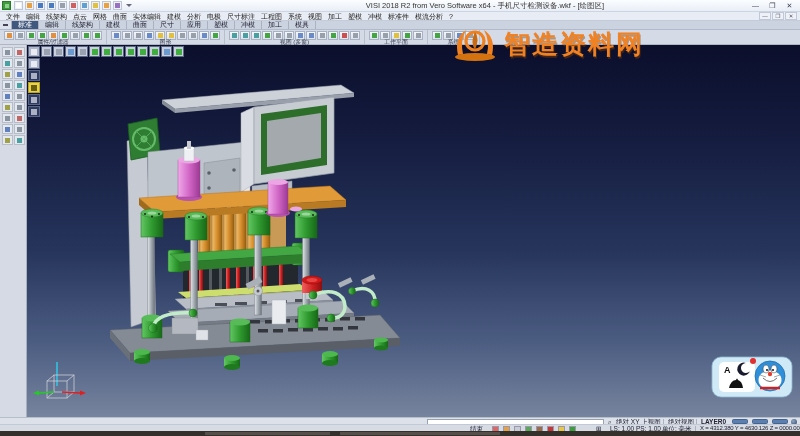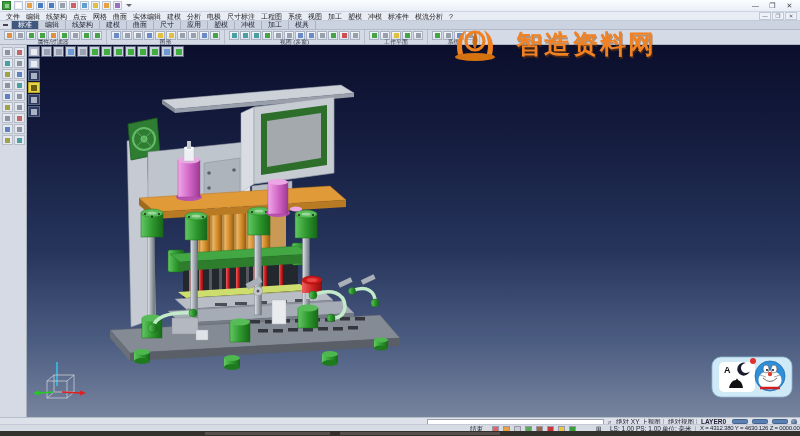--- a/index.html
+++ b/index.html
@@ -65,21 +65,21 @@
   .vtool-v .vi { width:12px; height:11px; border:1px solid #5a6685; display:flex; align-items:center; justify-content:center; background:#2e3a5e; }
   .vtool-v .vi i { display:block; width:6px; height:6px; background:#aab2c4; }
   .vtool-v .vi.lt { background:#aeb6c8; } .vtool-v .vi.lt i { background:#e8ecf2; }
   .vtool-v .vi.act { background:#e8d44a; border-color:#b8a420; } .vtool-v .vi.act i { background:#6a5e10; }
 
   .scene-svg { position:absolute; left:0; top:0; }
 
   
   .watermark { position:absolute; left:450px; top:26px; display:flex; align-items:center; z-index:40; pointer-events:none; }
   .wm-text { font-size:26px; font-weight:bold; color:#f08224; letter-spacing:2px; line-height:30px;
-    text-shadow:1px 2px 0 rgba(130,62,0,.45); margin-left:16px; white-space:nowrap; }
+    text-shadow:1px 2px 0 rgba(130,62,0,.45); margin-left:4px; white-space:nowrap; }
 
   
   .status1 { position:absolute; left:0; top:417px; width:800px; height:7px; background:#dde2ea; border-top:1px solid #b6bec9; font-size:6.5px; color:#223; }
   .status2 { position:absolute; left:0; top:424px; width:800px; height:7px; background:#d6dbe4; border-top:1px solid #c2c9d4; font-size:6.5px; color:#223; }
   .strip   { position:absolute; left:0; top:431px; width:800px; height:5px; background:#35302c; }
   .strip b { position:absolute; top:1px; height:3px; background:#57504a; }
   .s-abs { position:absolute; top:0; line-height:7px; white-space:nowrap; }
   .sep { position:absolute; top:1px; width:1px; height:5px; background:#aab2bf; }
   .sinput { position:absolute; left:427px; top:0.5px; width:177px; height:6px; background:#fff; border:1px solid #98a2b0; font-size:6px; padding:0 2px; }
   .blue-blk { position:absolute; top:1px; width:16px; height:5px; background:#5b7fb0; border-radius:1.5px; border:1px solid #44648e; }
@@ -119,20 +119,21 @@
           <i style="background:#e0c040"></i>
         </span>
       <span class="qi">
           <i style="background:#e8a040"></i>
         </span>
       <span class="qi">
           <i style="background:#9a70c0"></i>
         </span>
       <span class="caret"></span>
     </div>
+    <div class="title-text">VISI 2018 R2 from Vero Software x64 - 手机尺寸检测设备.wkf - [绘图区]</div>
     <div class="win-controls">
       <span>—</span>
       <span>❐</span>
       <span>✕</span>
     </div>
   </div>
 
   <div class="menubar">
     <span class="mi">文件</span>
     <span class="mi">编辑</span>

